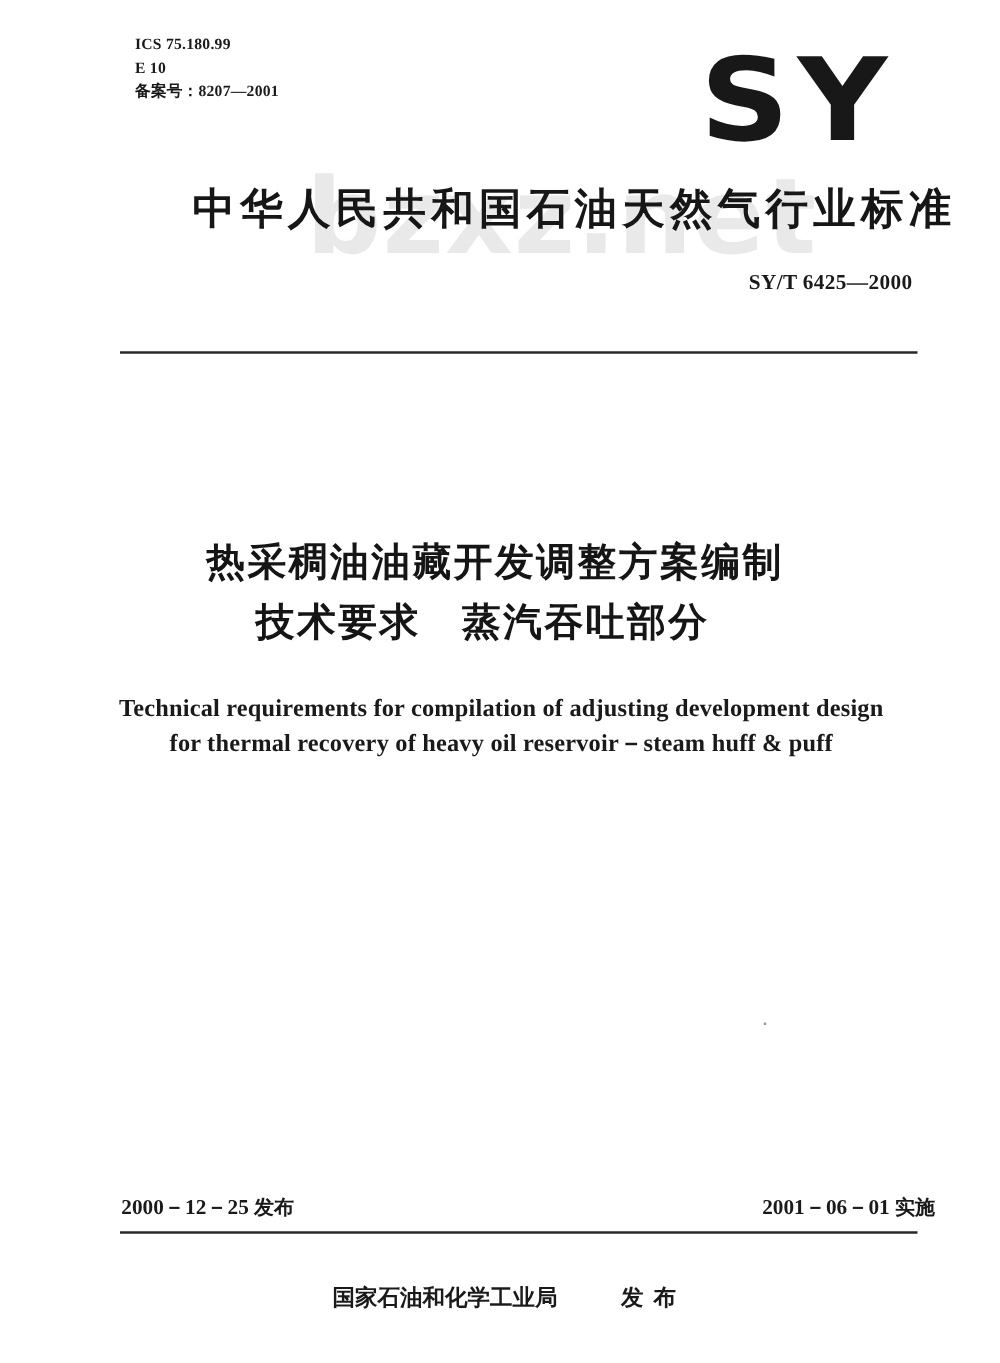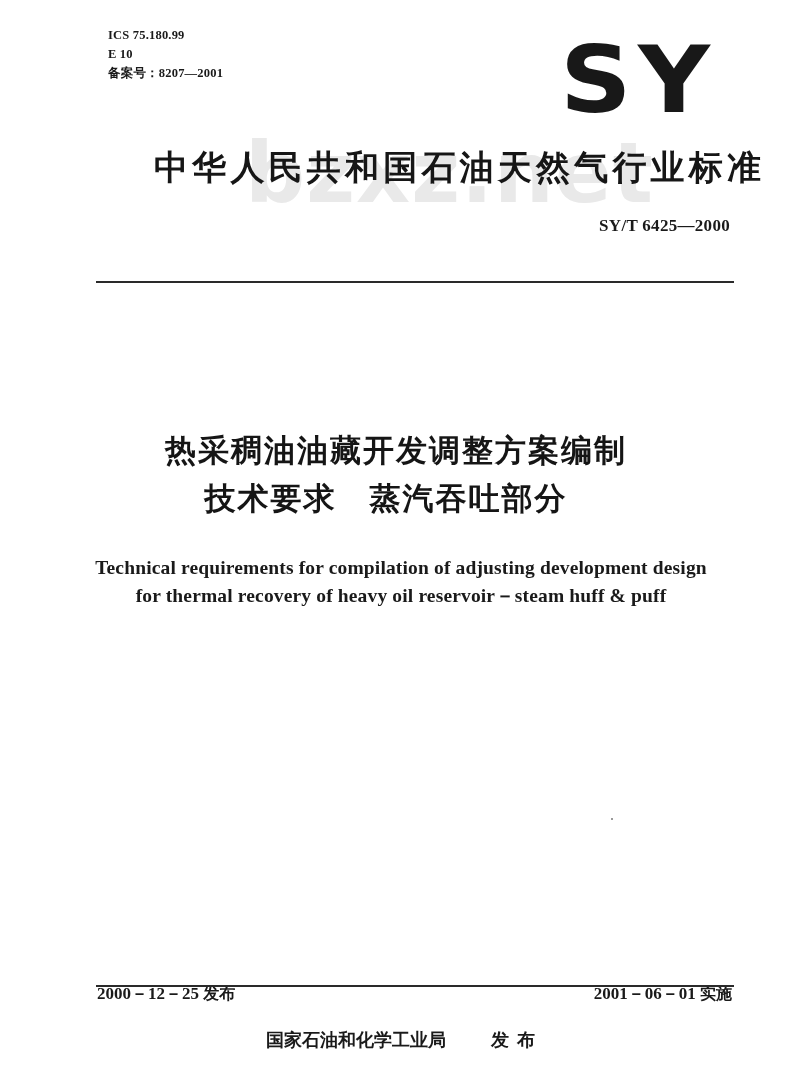--- a/index.html
+++ b/index.html
@@ -131,33 +131,32 @@
     }
 
     .date {
       top: 955px;
       font-family: "Liberation Serif", serif;
       font-weight: bold;
       font-size: 17px;
       line-height: 22px;
       color: #1a1a1a;
       white-space: nowrap;
-      margin-top: 28px;
     }
     #date-issue { left: 97px; }
-    #date-implement { right: 68px; text-align: right; }
+    #date-implement { right: 52px; text-align: right; }
     .date .cn {
       font-family: "DejaVu Sans", sans-serif;
       font-size: 16px;
     }
 
     .publisher {
       top: 1028px;
       left: 266px;
-      font-family: Liberation Sans, sans-serif;
+      font-family: Liberation Mono, monospace;
       font-weight: bold;
       font-size: 18px;
       line-height: 24px;
       color: #1a1a1a;
       white-space: nowrap;
     }
     .publisher .publish-label {
       margin-left: 40px;
       letter-spacing: 8px;
     }

